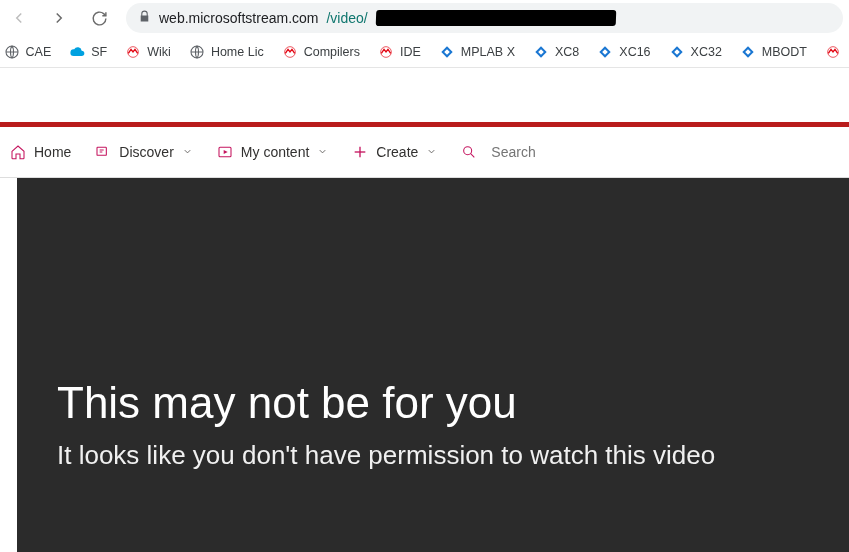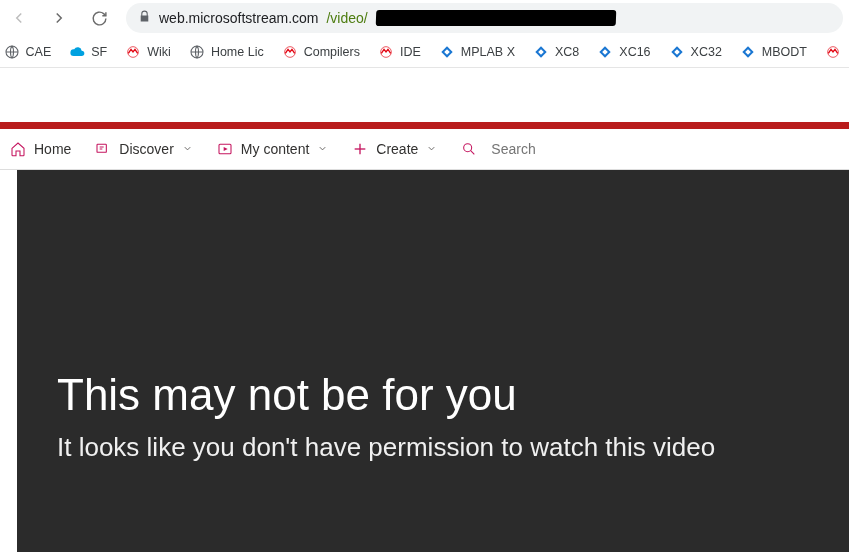--- a/index.html
+++ b/index.html
@@ -33,21 +33,21 @@
     border-radius: 15px;
     display: flex;
     align-items: center;
     padding: 0 12px;
     gap: 8px;
     color: #202124;
     font-size: 14px;
   }
   .lock-icon { color: #5f6368; }
   .url-host { color: #202124; }
-  .url-path { color: #4d7c0f; text-align: center; }
+  .url-path { color: #0f766e; text-align: center; }
   .redacted {
     width: 240px; height: 16px;
     background: #000;
     border-radius: 3px;
     transform: skewX(-2deg);
   }
   
   .bookmarks {
     display: flex;
     align-items: center;
@@ -66,25 +66,25 @@
     gap: 6px;
     white-space: nowrap;
   }
   .bm-icon { width: 16px; height: 16px; display:flex; align-items:center; justify-content:center; }
   
   .site-band { height: 54px; background: #fff; }
   
   .stream-nav {
     display: flex;
     align-items: center;
-    height: 48px;
+    height: 56px;
     padding: 0 10px;
     gap: 24px;
     background: #fff;
-    border-top: 7px solid #b91c1c;
+    border-top: 5px solid #b91c1c;
     border-bottom: 1px solid #ddd;
     font-size: 14px;
     color: #323130;
   }
   .sn-item {
     display: flex;
     align-items: center;
     gap: 8px;
     white-space: nowrap;
   }

